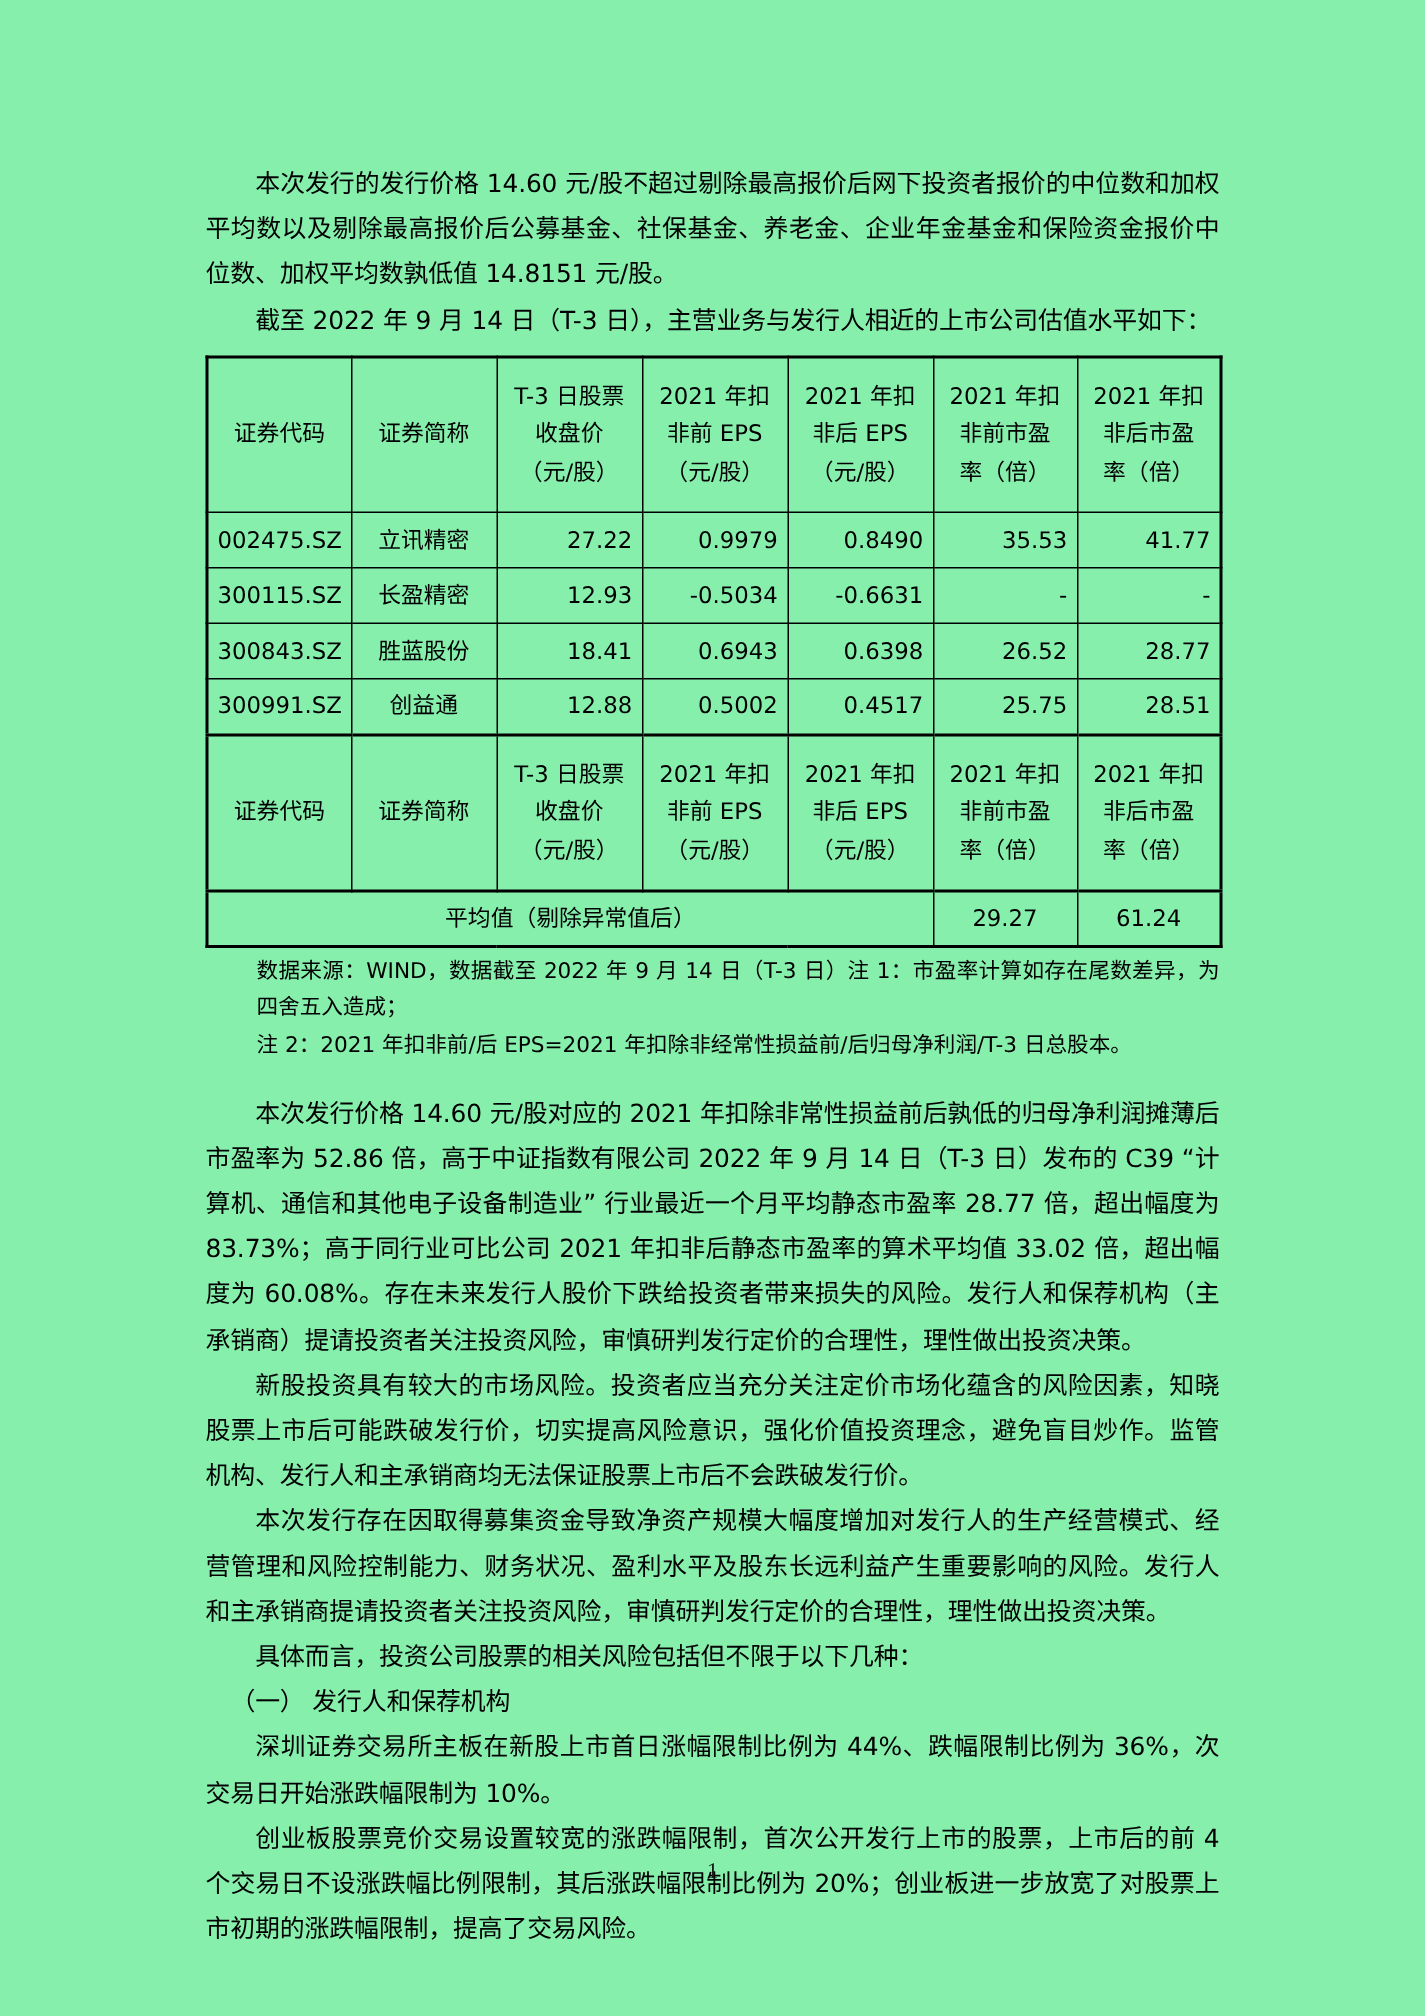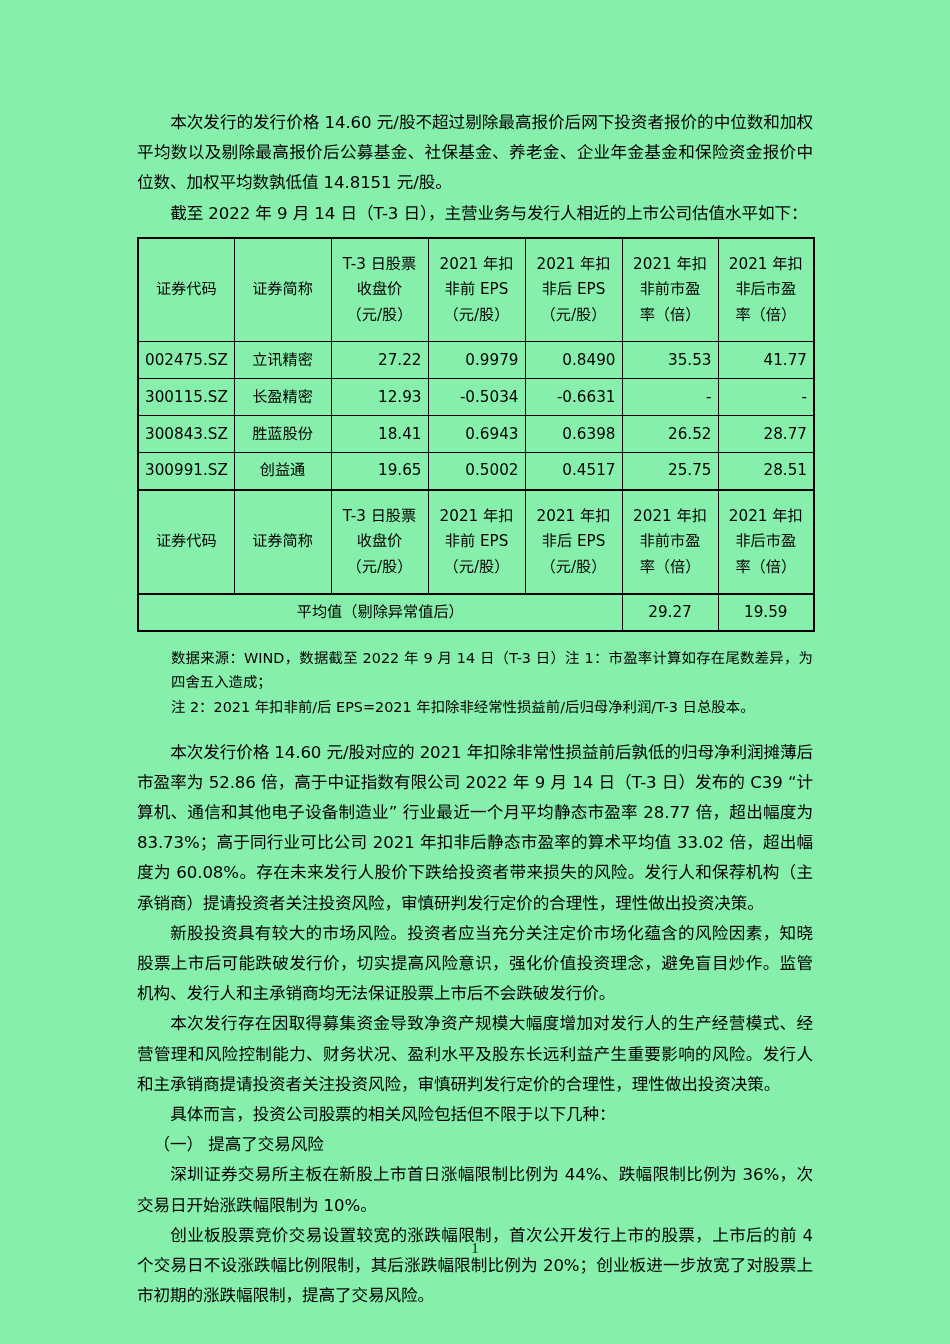--- a/index.html
+++ b/index.html
@@ -74,21 +74,21 @@
   th .hl { display: block; white-space: nowrap; }
   td.code { text-align: left;  height: 37px; white-space: nowrap; }
   td.name { text-align: center; height: 37px; white-space: nowrap; }
   td.num  { text-align: right; height: 37px; white-space: nowrap; }
   tr.thickline > td, tr.thickline > th { border-top: 2.2px solid #000; }
   td.avg-label { text-align: center; height: 36px; }
   tr.avg-row > td { border-top: 2.2px solid #000; text-align: center; }
 
   
   .notes {
-    margin-top: 14px;
+    margin-top: 4px;
     margin-left: 34px;
     font-family: "DejaVu Sans", "Liberation Sans", sans-serif;
     font-size: 14.4px;
     line-height: 24.6px;
     text-align: justify;
     text-justify: inter-ideograph;
     word-break: break-all;
   }
   .notes p { margin: 0; text-indent: 0; }
 
@@ -184,21 +184,21 @@
             <td class="name">胜蓝股份</td>
             <td class="num">18.41</td>
             <td class="num">0.6943</td>
             <td class="num">0.6398</td>
             <td class="num">26.52</td>
             <td class="num">28.77</td>
           </tr>
           <tr>
             <td class="code">300991.SZ</td>
             <td class="name">创益通</td>
-            <td class="num">19.65</td>
+            <td class="num">12.88</td>
             <td class="num">0.5002</td>
             <td class="num">0.4517</td>
             <td class="num">25.75</td>
             <td class="num">28.51</td>
           </tr>
 
           <tr class="thickline">
             <th>
               <span class="hl">证券代码</span>
             </th>
@@ -228,37 +228,37 @@
             <th>
               <span class="hl">2021 年扣</span>
               <span class="hl">非后市盈</span>
               <span class="hl">率（倍）</span>
             </th>
           </tr>
 
           <tr class="avg-row">
             <td class="avg-label" colspan="5">平均值（剔除异常值后）</td>
             <td class="num">29.27</td>
-            <td class="num">19.59</td>
+            <td class="num">61.24</td>
           </tr>
         </tbody>
       </table>
     </div>
 
     <div class="notes">
       <p>数据来源：WIND，数据截至 2022 年 9 月 14 日（T-3 日）注 1：市盈率计算如存在尾数差异，为四舍五入造成；</p>
       <p>注 2：2021 年扣非前/后 EPS=2021 年扣除非经常性损益前/后归母净利润/T-3 日总股本。</p>
     </div>
 
     <div class="gap"></div>
 
     <p class="para">本次发行价格 14.60 元/股对应的 2021 年扣除非常性损益前后孰低的归母净利润摊薄后市盈率为 52.86 倍，高于中证指数有限公司 2022 年 9 月 14 日（T-3 日）发布的 C39 “计算机、通信和其他电子设备制造业” 行业最近一个月平均静态市盈率 28.77 倍，超出幅度为 83.73%；高于同行业可比公司 2021 年扣非后静态市盈率的算术平均值 33.02 倍，超出幅度为 60.08%。存在未来发行人股价下跌给投资者带来损失的风险。发行人和保荐机构（主承销商）提请投资者关注投资风险，审慎研判发行定价的合理性，理性做出投资决策。</p>
     <p class="para">新股投资具有较大的市场风险。投资者应当充分关注定价市场化蕴含的风险因素，知晓股票上市后可能跌破发行价，切实提高风险意识，强化价值投资理念，避免盲目炒作。监管机构、发行人和主承销商均无法保证股票上市后不会跌破发行价。</p>
     <p class="para">本次发行存在因取得募集资金导致净资产规模大幅度增加对发行人的生产经营模式、经营管理和风险控制能力、财务状况、盈利水平及股东长远利益产生重要影响的风险。发行人和主承销商提请投资者关注投资风险，审慎研判发行定价的合理性，理性做出投资决策。</p>
     <p class="para">具体而言，投资公司股票的相关风险包括但不限于以下几种：</p>
-    <p class="para indent1">（一） 提高了交易风险</p>
+    <p class="para indent1">（一） 发行人和保荐机构</p>
     <p class="para">深圳证券交易所主板在新股上市首日涨幅限制比例为 44%、跌幅限制比例为 36%，次交易日开始涨跌幅限制为 10%。</p>
     <p class="para">创业板股票竞价交易设置较宽的涨跌幅限制，首次公开发行上市的股票，上市后的前 4 个交易日不设涨跌幅比例限制，其后涨跌幅限制比例为 20%；创业板进一步放宽了对股票上市初期的涨跌幅限制，提高了交易风险。</p>
 
   </div>
 
   <div class="page-number">1</div>
 </div>
 
 </body></html>

